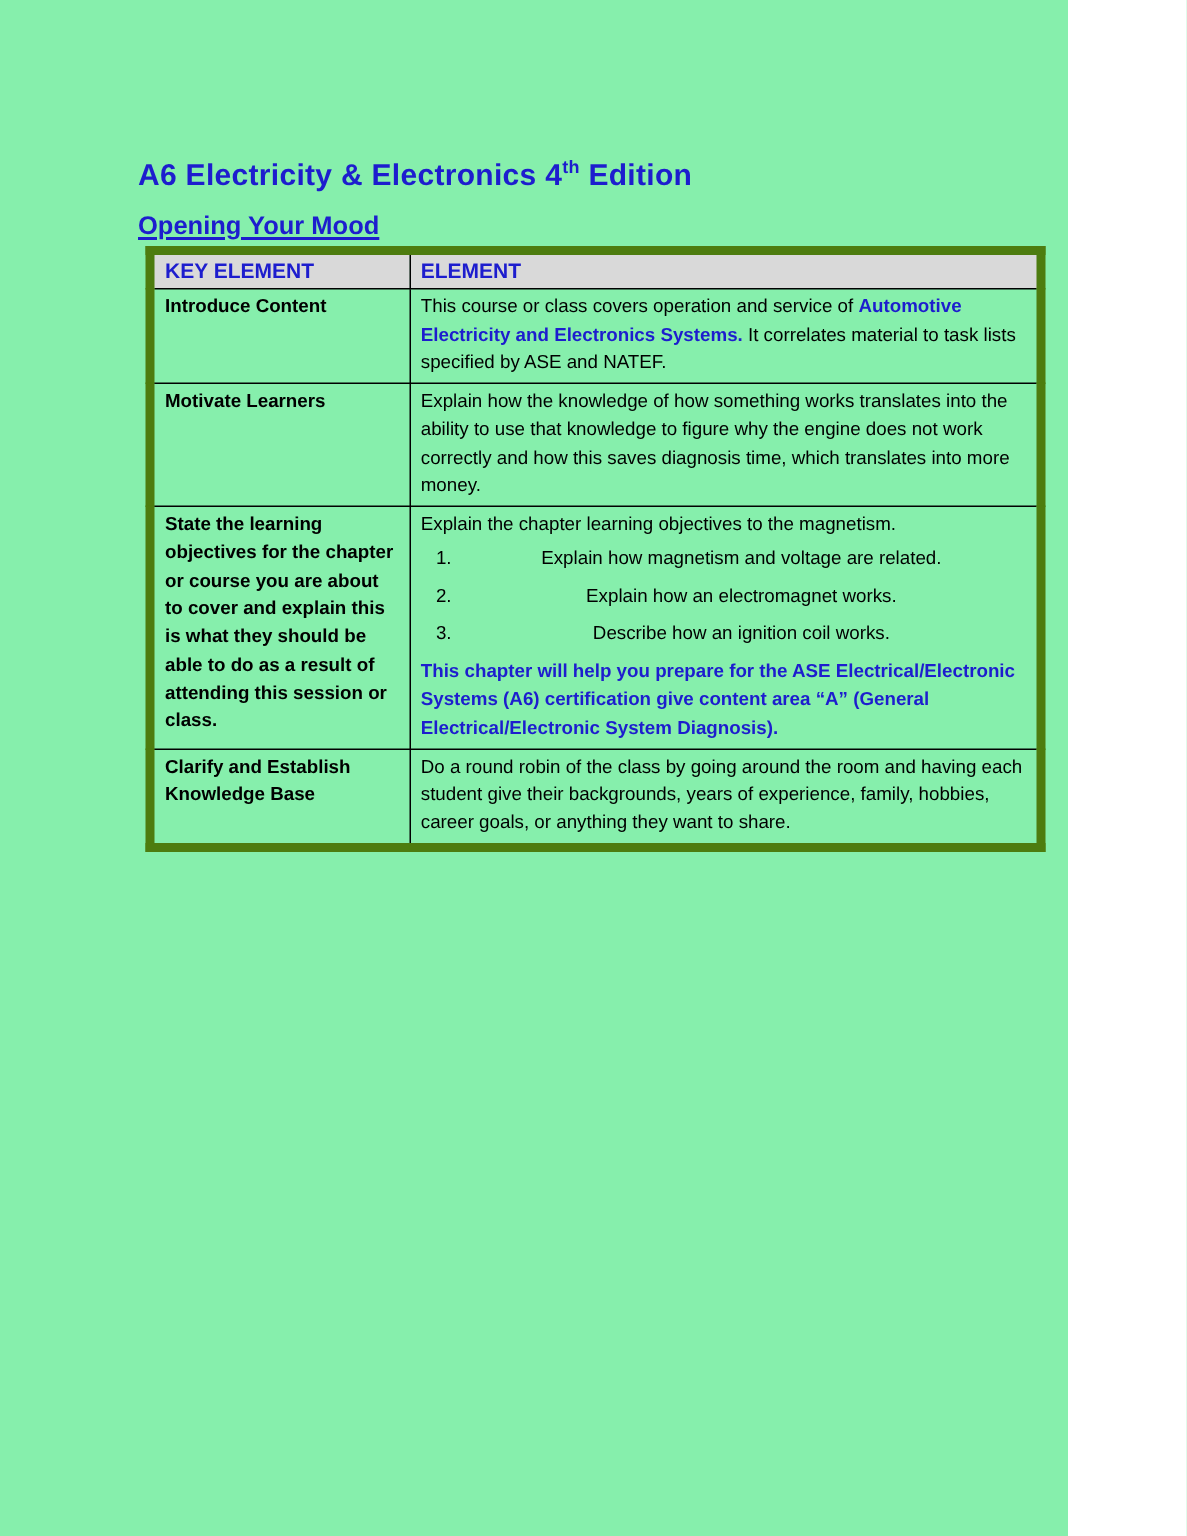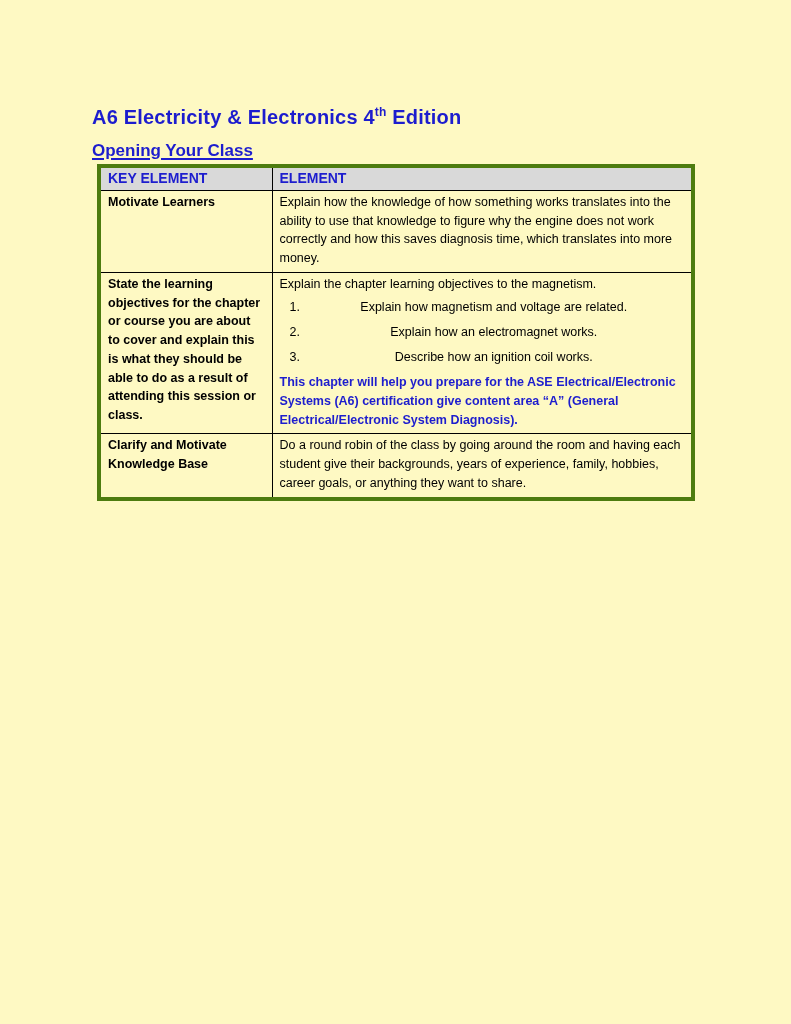--- a/index.html
+++ b/index.html
@@ -3,23 +3,23 @@
 <meta charset="utf-8">
 <style>
   * { box-sizing: border-box; margin: 0; padding: 0; }
   html, body { background: #ffffff; }
   body {
     font-family: "Liberation Sans", "DejaVu Sans", sans-serif;
     color: #000000;
   }
   .page {
     position: relative;
-    width: 791px;
+    width: 712px;
     height: 1024px;
-    background: #fef9c3;
+    background: #86efac;
     overflow: hidden;
   }
   .content {
     position: absolute;
     top: 106px;
     left: 92px;
     width: 607px;
   }
   .doc-title {
     color: #1d1dce;
@@ -46,21 +46,21 @@
     text-decoration: underline;
     text-decoration-thickness: 2px;
     text-underline-offset: 2px;
     margin-bottom: 3px;
   }
   table.lesson-table {
     border-collapse: collapse;
     width: 594px;
     margin-left: 5px;
     table-layout: fixed;
-    border: 4px solid #4d7c0f;
+    border: 6px solid #4d7c0f;
   }
   .lesson-table col.key-col { width: 173px; }
   .lesson-table col.example-col { width: 421px; }
   .lesson-table th, .lesson-table td {
     border: 1px solid #000000;
     vertical-align: top;
     text-align: left;
     padding: 2px 7px 4px 7px;
     font-size: 12.5px;
     line-height: 1.5;
@@ -100,51 +100,55 @@
 </style>
 </head>
 <body>
 
 <div class="page">
   <div class="content">
 
     <h1 class="doc-title"><span>A6 Electricity &amp; Electronics 4</span><sup>th</sup><span> Edition</span></h1>
 
 
-    <h2 class="section-heading">Opening Your Class</h2>
+    <h2 class="section-heading">Opening Your Mood</h2>
 
     <table class="lesson-table">
       <colgroup>
         <col class="key-col">
         <col class="example-col">
       </colgroup>
       <thead>
         <tr>
           <th>KEY ELEMENT</th>
           <th>ELEMENT</th>
         </tr>
       </thead>
       <tbody>
+        <tr class="row-introduce">
+          <td class="key-cell">Introduce Content</td>
+          <td><span>This course or class covers operation and service of </span><span class="blue-bold">Automotive Electricity and Electronics Systems.</span><span> It correlates material to task lists specified by ASE and NATEF.</span></td>
+        </tr>
         <tr class="row-motivate">
           <td class="key-cell">Motivate Learners</td>
           <td>Explain how the knowledge of how something works translates into the ability to use that knowledge to figure why the engine does not work correctly and how this saves diagnosis time, which translates into more money.</td>
         </tr>
         <tr class="row-objectives">
           <td class="key-cell">State the learning objectives for the chapter or course you are about to cover and explain this is what they should be able to do as a result of attending this session or class.</td>
           <td>
             <div>Explain the chapter learning objectives to the magnetism.</div>
             <ol class="objectives-list">
               <li>Explain how magnetism and voltage are related.</li>
               <li>Explain how an electromagnet works.</li>
               <li>Describe how an ignition coil works.</li>
             </ol>
             <div class="ase-note">This chapter will help you prepare for the ASE Electrical/Electronic Systems (A6) certification give content area “A” (General Electrical/Electronic System Diagnosis).</div>
           </td>
         </tr>
         <tr class="row-clarify">
-          <td class="key-cell">Clarify and Motivate Knowledge Base</td>
+          <td class="key-cell">Clarify and Establish Knowledge Base</td>
           <td>Do a round robin of the class by going around the room and having each student give their backgrounds, years of experience, family, hobbies, career goals, or anything they want to share.</td>
         </tr>
       </tbody>
     </table>
 
   </div>
 </div>
 
 </body></html>

